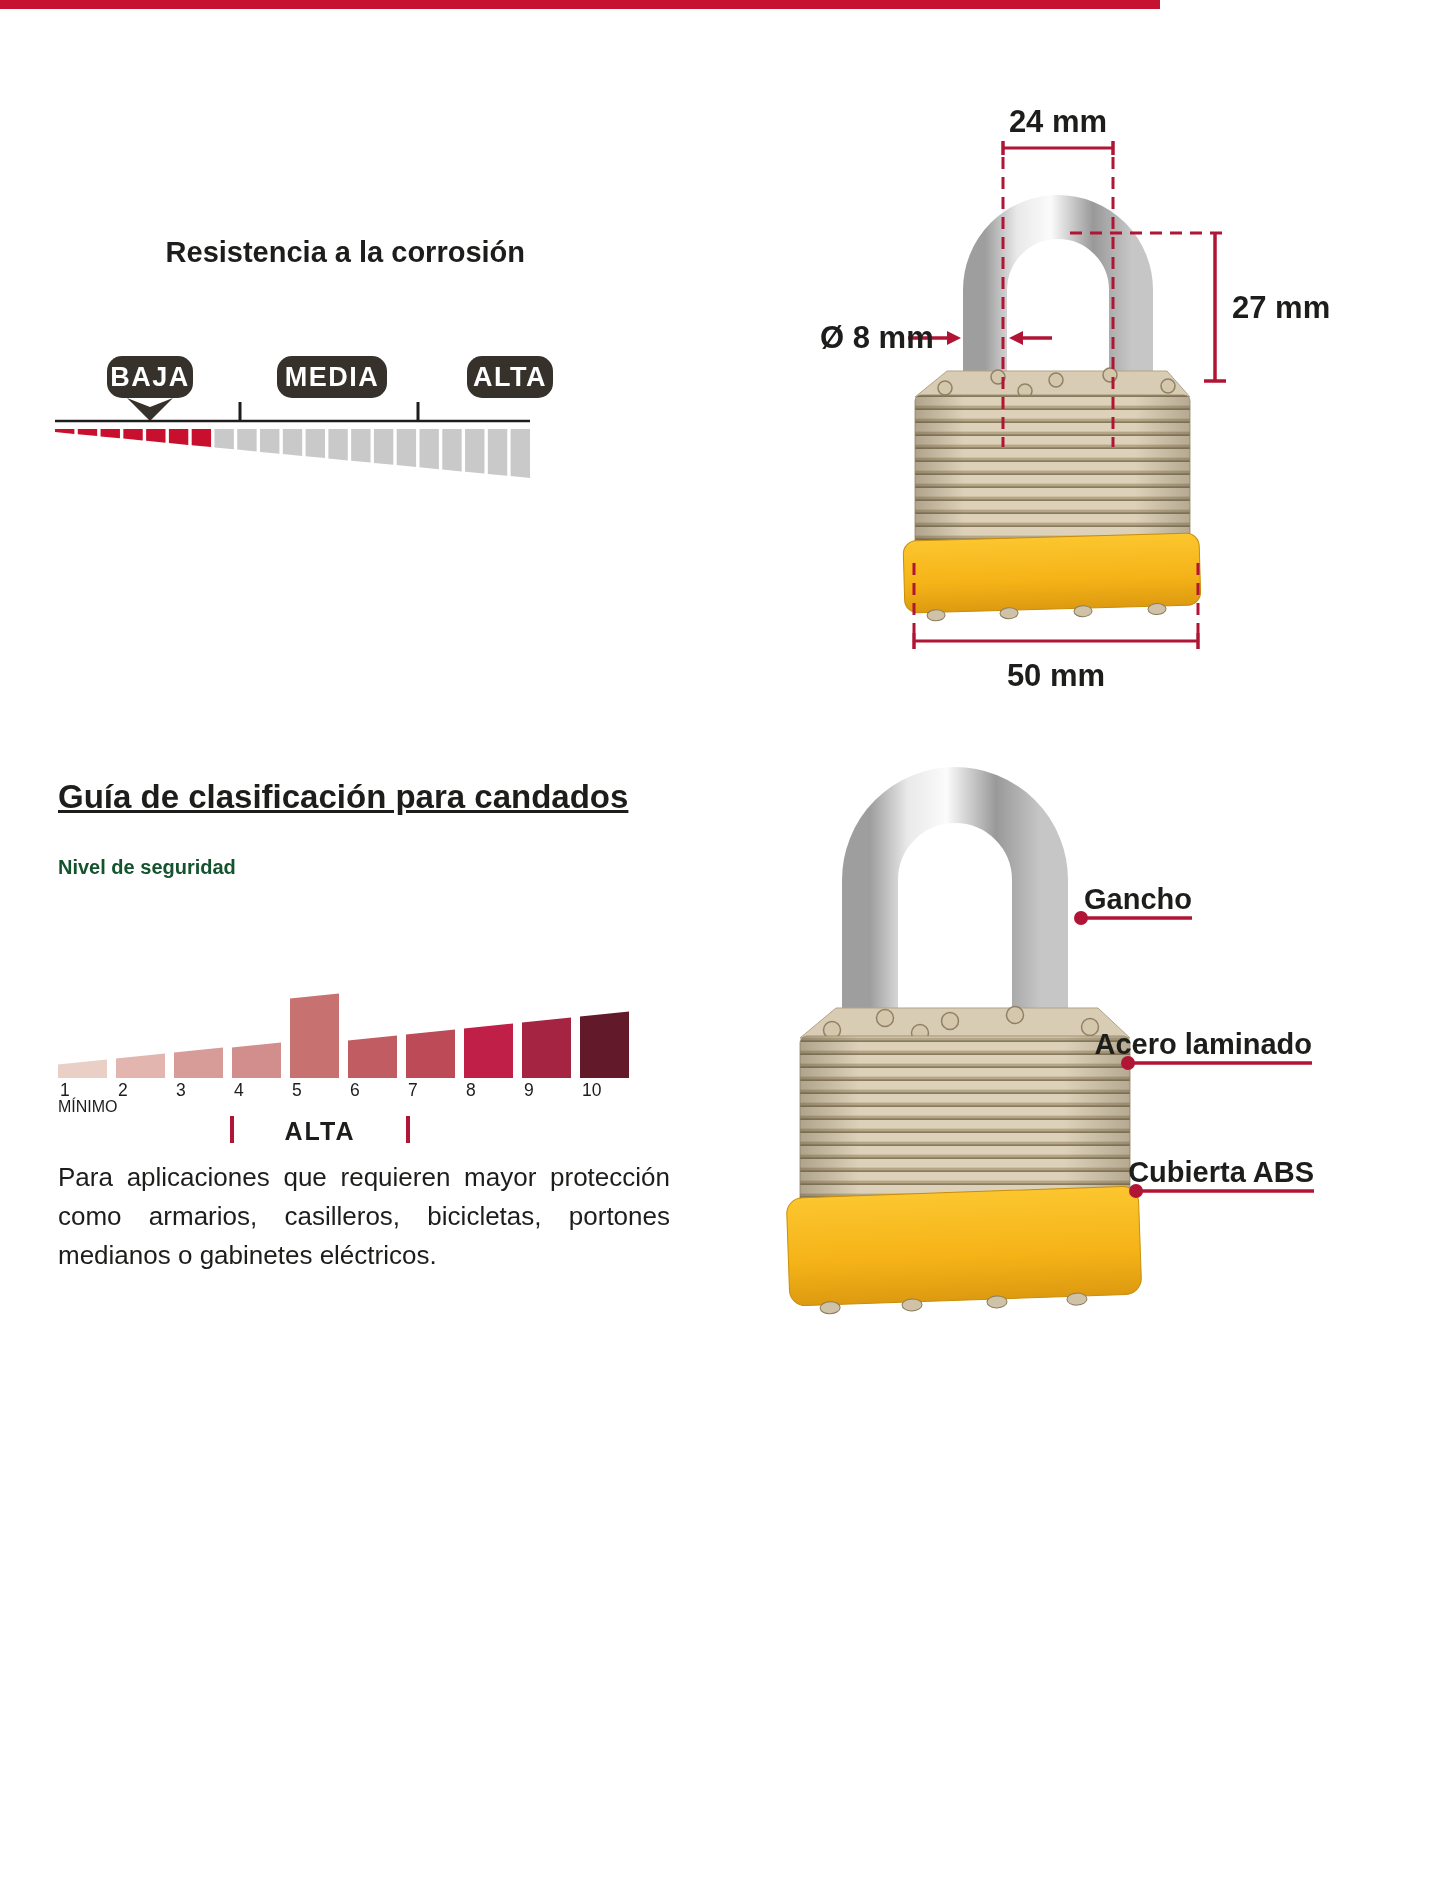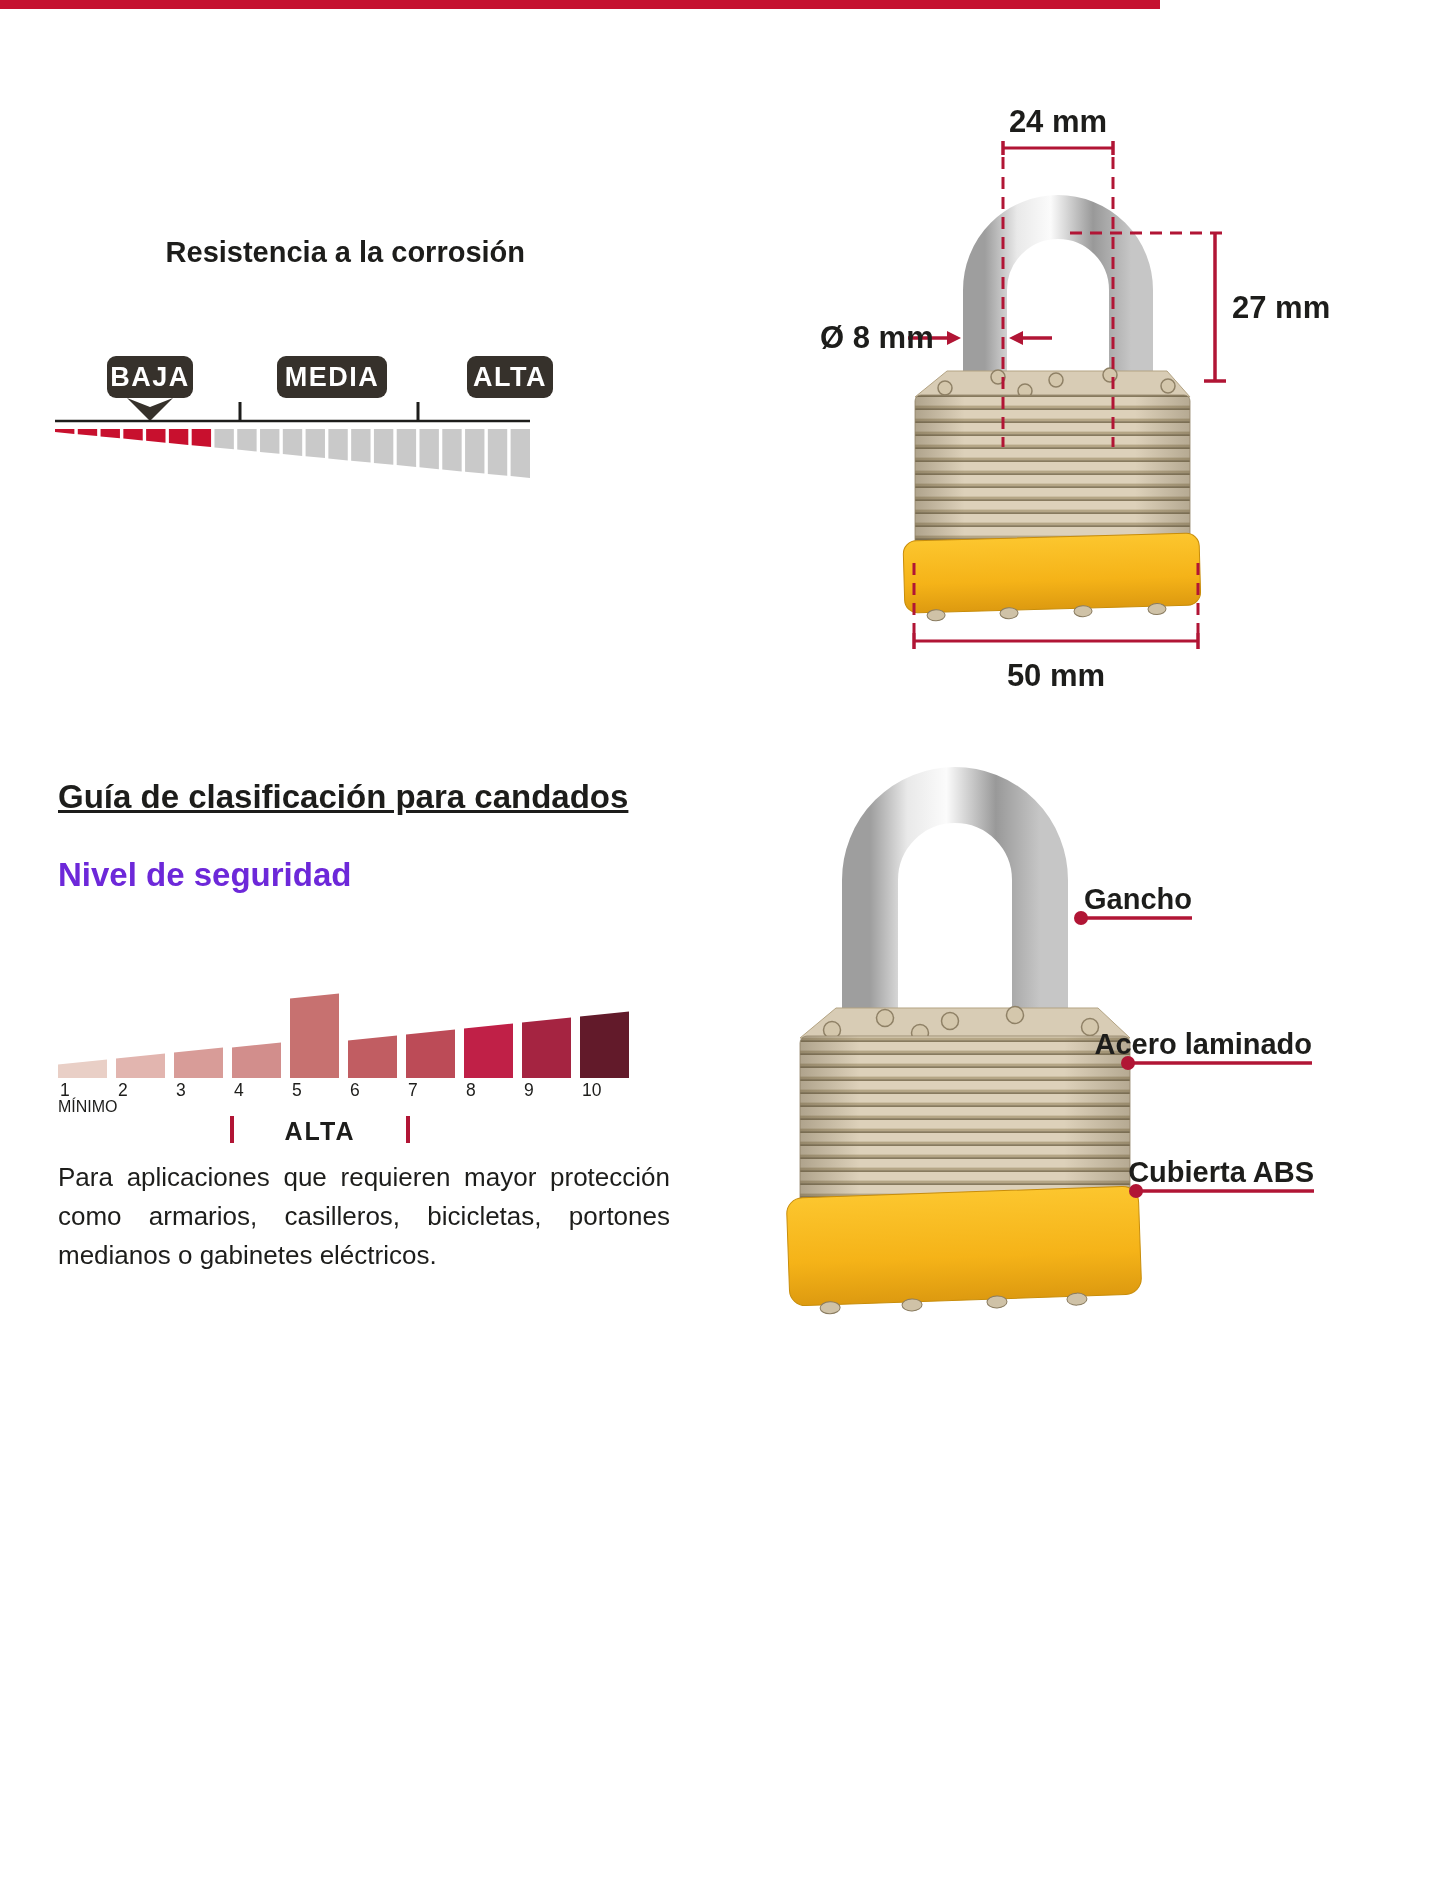--- a/index.html
+++ b/index.html
@@ -5,27 +5,27 @@
   html,body{margin:0;padding:0;background:#ffffff;}
   .page{
     position:relative;width:1445px;height:1881px;background:#ffffff;
     font-family:"Liberation Sans","DejaVu Sans",sans-serif;color:#1d1d1b;overflow:hidden;
   }
   .abs{position:absolute;}
   .top-rule{left:0;top:0;width:1160px;height:9px;background:#c51230;}
   .banner{left:38px;top:26px;width:1369px;height:44px;background:#c51230;display:flex;align-items:center;}
   .banner-label{color:#ffffff;font-weight:bold;font-size:28px;padding-left:17px;letter-spacing:.2px;}
   .corr-title{left:55px;top:236px;width:470px;text-align:right;font-size:29px;font-weight:bold;}
-  .badge{height:42px;background:#36312b;border-radius:9px;color:#ffffff;font-weight:bold;
+  .badge{height:42px;background:#36312b;border-radius:15px;color:#ffffff;font-weight:bold;
          font-size:27px;display:flex;align-items:center;justify-content:center;letter-spacing:1.5px;top:356px;}
   .badge.b1{left:107px;width:86px;}
   .badge.b2{left:277px;width:110px;}
   .badge.b3{left:467px;width:86px;}
   .cls-heading{left:58px;top:778px;width:640px;font-size:33px;font-weight:bold;text-decoration:underline;}
-  .cls-sub{left:58px;top:856px;width:500px;font-size:33px;font-weight:bold;color:#6d28d9;}
+  .cls-sub{left:58px;top:856px;width:500px;font-size:20px;font-weight:bold;color:#14532d;}
   .cls-body{left:58px;top:893px;width:630px;font-size:25px;line-height:36px;}
   .range-marker{top:1116px;width:4px;height:27px;background:#b11535;}
   .range-label{left:232px;top:1117px;width:176px;text-align:center;font-size:25px;font-weight:bold;letter-spacing:2px;}
   .application{left:58px;top:1158px;width:612px;font-size:26px;line-height:39px;text-align:justify;}
   svg text{font-family:"Liberation Sans","DejaVu Sans",sans-serif;}
   .dim-text{font-size:31px;font-weight:bold;fill:#1d1d1b;}
   .callout-text{font-size:29px;font-weight:bold;fill:#1d1d1b;}
   .num-text{font-size:17.5px;fill:#1d1d1b;}
   .min-text{font-size:16px;fill:#1d1d1b;}
 </style>

